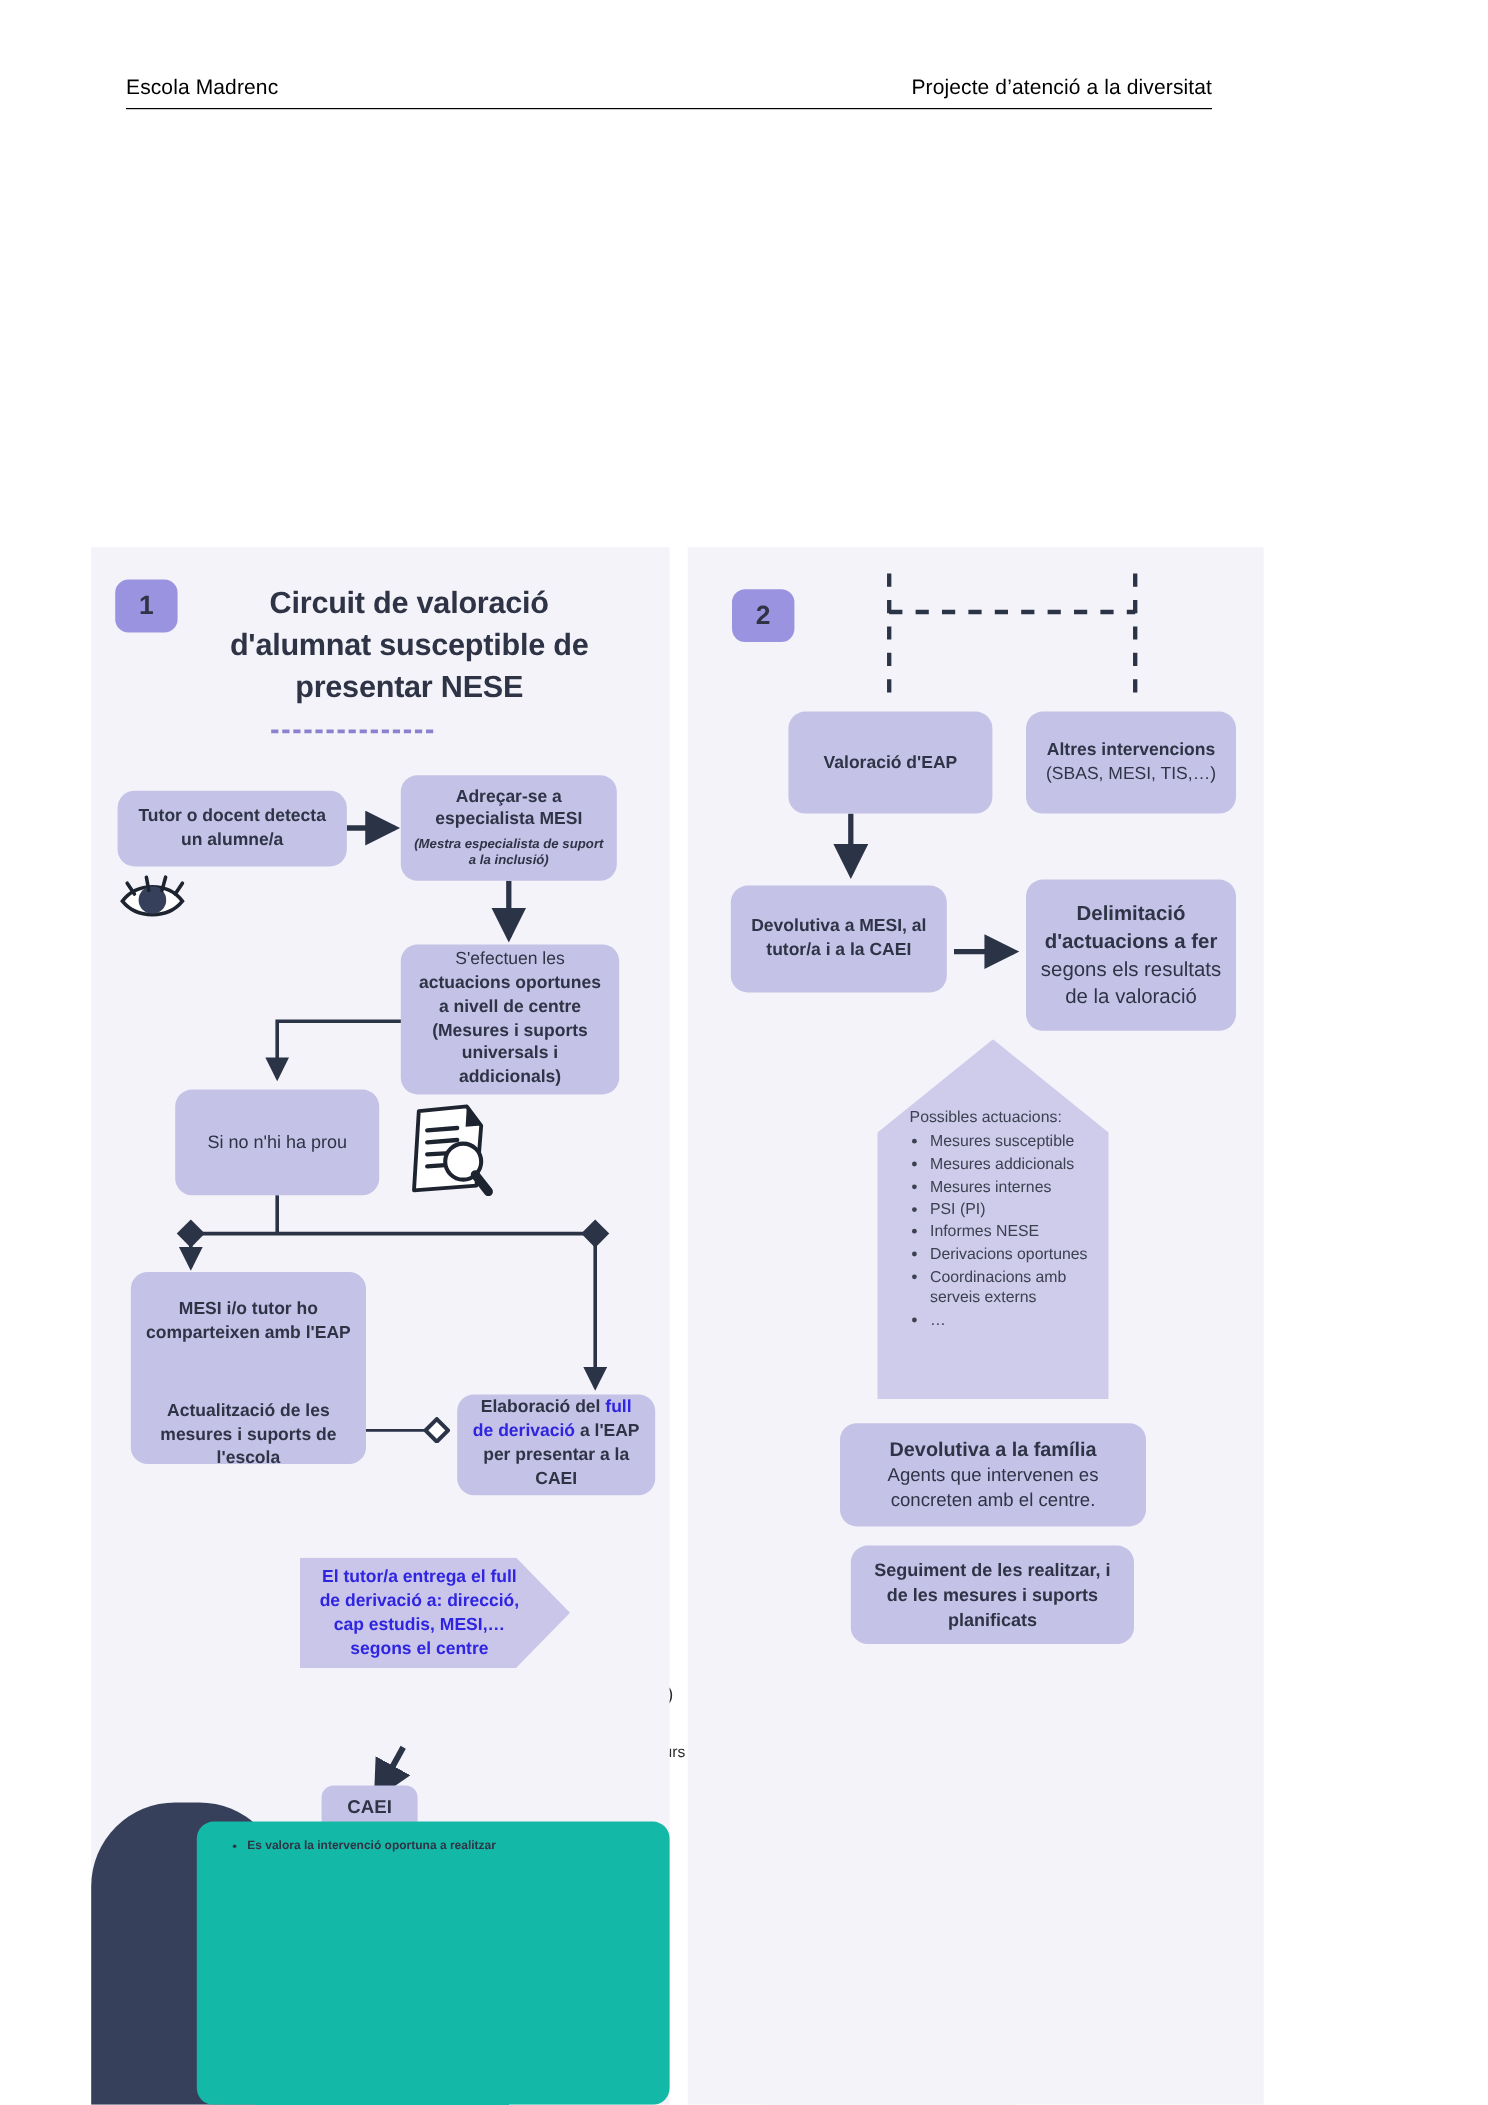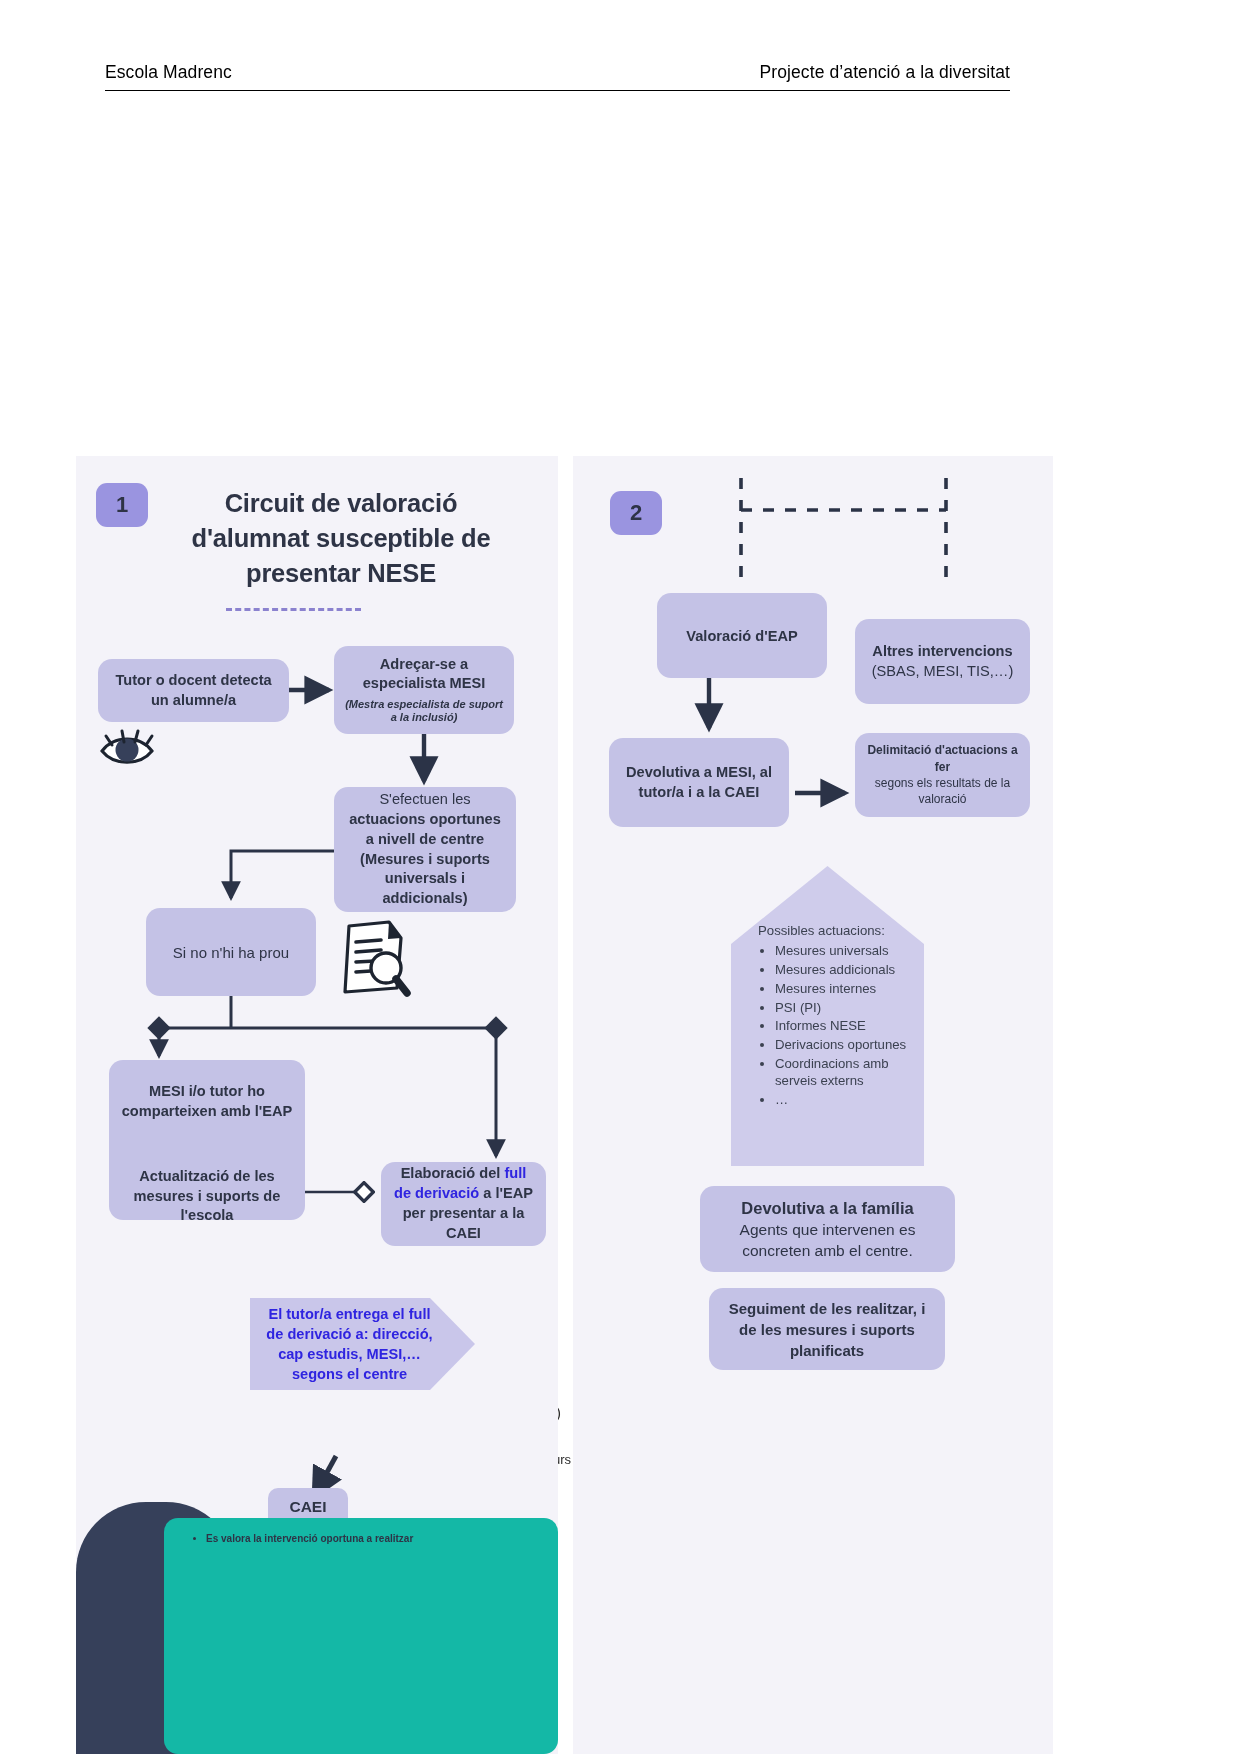--- a/index.html
+++ b/index.html
@@ -292,40 +292,40 @@
 
     <line x1="136" y1="222" x2="136" y2="272" stroke="#2b3347" stroke-width="4.4" marker-end="url(#ah2)"></line>
 
     <line x1="222" y1="337" x2="272" y2="337" stroke="#2b3347" stroke-width="4.4" marker-end="url(#ah2)"></line>
   </svg>
 
   <div class="node" style="left:84px; top:137px; width:170px; height:85px; font-size:14.6px;">
     <span class="b">Valoració d'EAP</span>
   </div>
 
-  <div class="node" style="left:282px; top:137px; width:175px; height:85px; font-size:14.6px; line-height:1.35;margin-top:26px;">
+  <div class="node" style="left:282px; top:137px; width:175px; height:85px; font-size:14.6px; line-height:1.35;">
     <span class="b">Altres intervencions</span>
     <span class="r">(SBAS, MESI, TIS,…)</span>
   </div>
 
   <div class="node" style="left:36px; top:282px; width:180px; height:89px; font-size:14.6px; line-height:1.34;">
     <span class="b">Devolutiva a MESI, al tutor/a i a la CAEI</span>
   </div>
 
-  <div class="node" style="left:282px; top:277px; width:175px; height:84px; font-size:12px; line-height:1.36;">
+  <div class="node" style="left:282px; top:277px; width:175px; height:126px; font-size:17px; line-height:1.36;">
     <span class="b">Delimitació d'actuacions a fer</span>
     <span class="r">segons els resultats de la valoració</span>
   </div>
 
   <div class="up-arrow-box" style="left:158px; top:410px; width:193px; height:300px;"></div>
 
   <div class="act-list" style="left:185px; top:467px; width:165px;">
     <div>Possibles actuacions:</div>
     <ul>
-      <li>Mesures universals</li>
+      <li>Mesures susceptible</li>
       <li>Mesures addicionals</li>
       <li>Mesures internes</li>
       <li>PSI (PI)</li>
       <li>Informes NESE</li>
       <li>Derivacions oportunes</li>
       <li>Coordinacions amb serveis externs</li>
       <li>…</li>
     </ul>
   </div>
 

